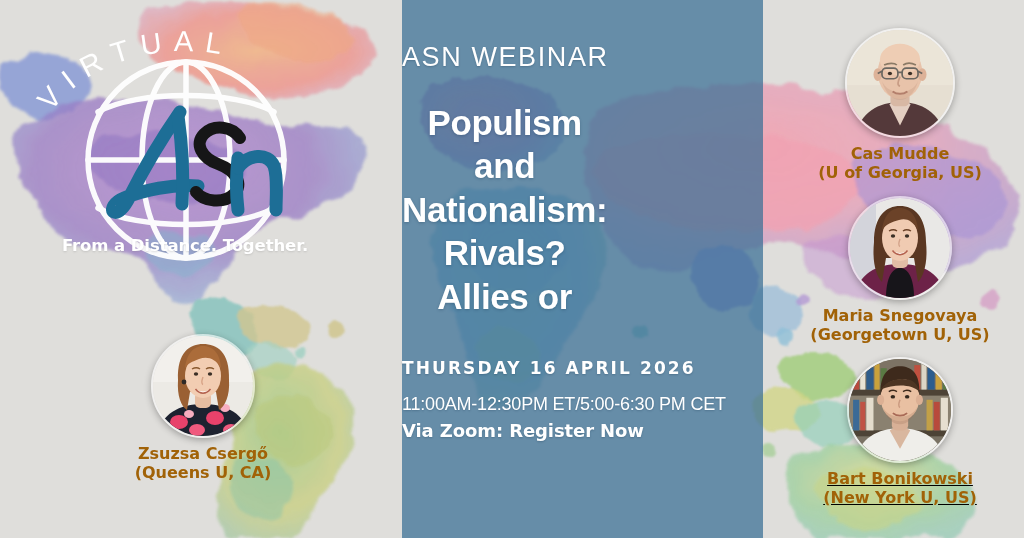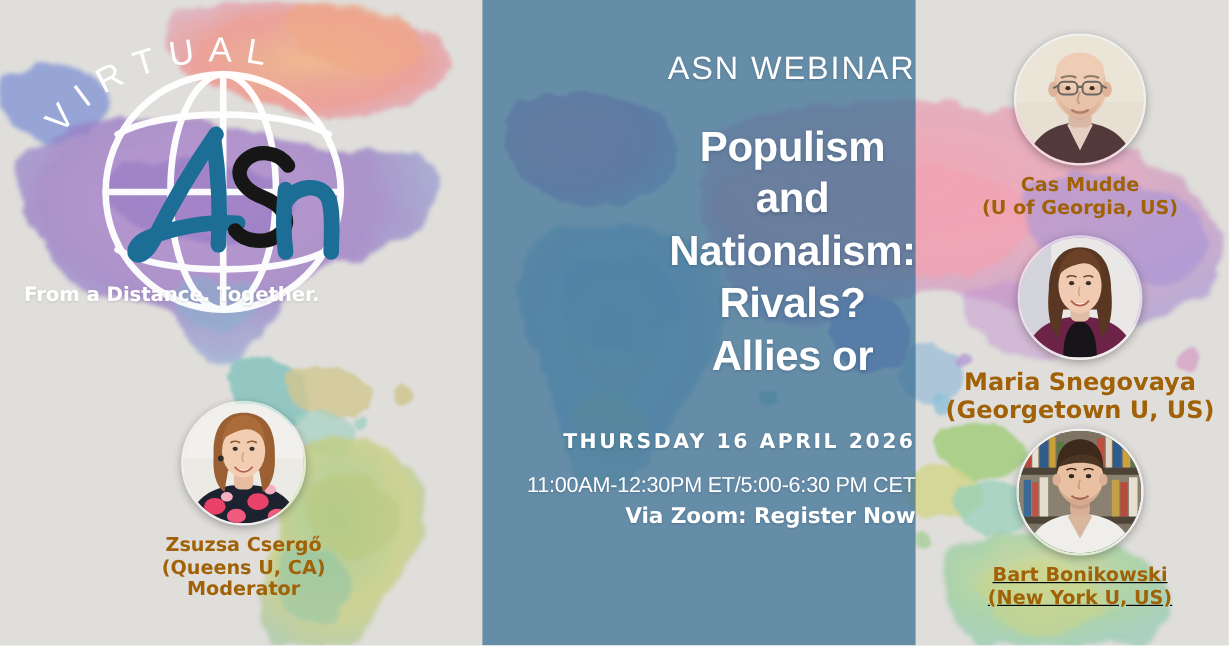--- a/index.html
+++ b/index.html
@@ -14,21 +14,21 @@
   
   .center-panel{
     position:absolute;left:402px;top:0;width:361px;height:538px;
     background:rgba(60,112,150,0.74);
     box-shadow:0 0 0 0 rgba(0,0,0,0);
   }
 
   
   .center-content{
     position:absolute;left:402px;top:0;width:361px;height:538px;
-    display:flex;flex-direction:column;align-items:flex-end;
+    display:flex;flex-direction:column;align-items:flex-start;
     color:#ffffff;text-align:center;
   }
   .kicker{
     margin-top:42px;font-size:27px;letter-spacing:1.6px;font-weight:400;
     font-family:"Liberation Sans",sans-serif;
     text-shadow:0 1px 2px rgba(20,50,75,0.28);
   }
   .headline{
     margin-top:28px;font-size:35px;line-height:1.24;font-weight:700;
     font-family:Liberation Sans, sans-serif;letter-spacing:-0.4px;
@@ -56,21 +56,21 @@
   .logo-block svg.arcword{position:absolute;left:0;top:0;width:330px;height:120px;}
   .globe{
     position:absolute;left:62px;top:38px;width:208px;height:208px;
   }
   .globe svg{width:208px;height:208px;display:block;}
   .asn-mark{
     position:absolute;left:86px;top:86px;width:182px;height:120px;
   }
   .asn-mark svg{width:182px;height:120px;display:block;}
   .tagline{
-    position:absolute;left:0;top:218px;width:330px;text-align:left;
+    position:absolute;left:0;top:218px;width:330px;text-align:center;
     color:#ffffff;font-size:16.5px;font-weight:700;letter-spacing:-0.1px;
     font-family:"DejaVu Sans",sans-serif;
     text-shadow:0 1px 2px rgba(120,120,120,0.25);
   }
 
   
   .speaker{position:absolute;text-align:center;}
   .avatar{
     border-radius:50%;overflow:hidden;position:relative;
     box-shadow:0 2px 7px rgba(0,0,0,0.30);
@@ -83,21 +83,21 @@
     font-family:"DejaVu Sans",sans-serif;font-weight:700;
   }
   .sp-name span{display:block;}
 
   .sp-cas{left:776px;top:28px;width:248px;}
   .sp-cas .avatar{width:106px;height:106px;}
   .sp-cas .sp-name{font-size:16px;}
 
   .sp-maria{left:776px;top:196px;width:248px;}
   .sp-maria .avatar{width:100px;height:100px;}
-  .sp-maria .sp-name{font-size:20px;}
+  .sp-maria .sp-name{font-size:16px;}
 
   .sp-bart{left:776px;top:357px;width:248px;text-decoration:underline;}
   .sp-bart .avatar{width:102px;height:102px;}
   .sp-bart .sp-name{font-size:16px;}
 
   .sp-zsuzsa{left:78px;top:334px;width:250px;}
   .sp-zsuzsa .avatar{width:100px;height:100px;}
   .sp-zsuzsa .sp-name{font-size:16px;}
 </style>
 </head>
@@ -503,17 +503,16 @@
 
         <path d="M 50 41 C 48.5 45 48 47.5 50 48.5" stroke="#d6a184" stroke-width="1.4" fill="none"></path>
 
         <path d="M 43 53.5 C 47 57.5 53 57.5 57 53.5 C 53 56 47 56 43 53.5 Z" fill="#ffffff"></path>
         <path d="M 42.5 53 C 47 58.5 53 58.5 57.5 53" stroke="#b4624f" stroke-width="1.5" fill="none"></path>
       </svg>
     </div>
     <div class="sp-name">
       <span>Zsuzsa Csergő</span>
       <span>(Queens U, CA)</span>
-      <span>Moderator</span>
     </div>
   </div>
 
 </div>
 
 </body></html>

